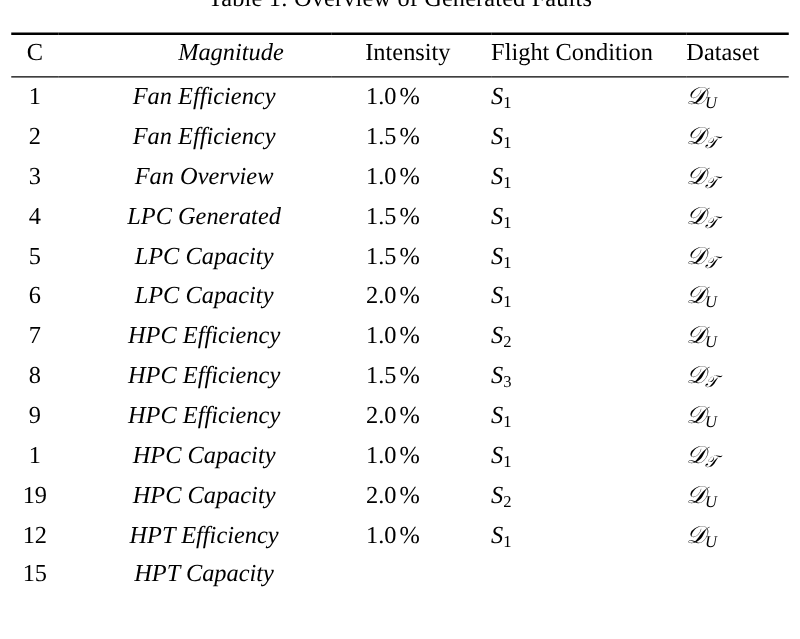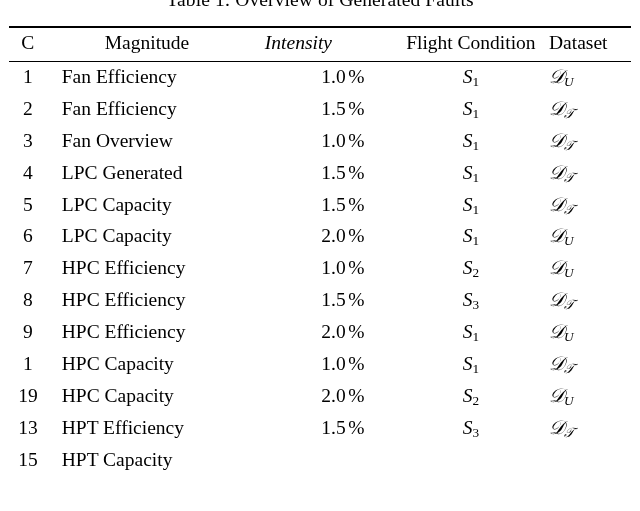--- a/index.html
+++ b/index.html
@@ -67,27 +67,27 @@
   }
   tbody tr:first-child td {
     padding-top: 2px;
   }
   tbody tr:last-child td {
     padding-bottom: 3px;
   }
 
   
   .col-c    { width: 44px;  text-align: center; }
-  .col-mag  { width: 186px; text-align: left; padding-left: 15px !important; }
-  .col-int  { width: 119px; text-align: center;  padding-left: 28px !important; }
-  .col-fc   { width: 183px; text-align: center; }
+  .col-mag  { width: 186px; text-align: center; padding-left: 15px !important; font-style: italic; }
+  .col-int  { width: 119px; text-align: left;  padding-left: 28px !important; }
+  .col-fc   { width: 183px; text-align: left; }
   .col-ds   { width: 90px;  text-align: left; }
 
   thead .col-mag { padding-left: 58px !important; }
-  thead .col-int { text-align: left; padding-right: 5px !important; padding-left: 0 !important; font-style: italic; }
+  thead .col-int { text-align: center; padding-right: 5px !important; padding-left: 0 !important; }
 
   
   .mathvar {
     font-style: italic;
     font-family: "Liberation Serif", "DejaVu Serif", serif;
   }
   .sub {
     font-size: 0.68em;
     vertical-align: -0.26em;
     font-style: italic;
@@ -190,25 +190,25 @@
           <td class="col-ds"><span class="calD">𝒟</span><span class="sub">𝒯</span></td>
         </tr>
         <tr>
           <td class="col-c">19</td>
           <td class="col-mag">HPC Capacity</td>
           <td class="col-int"><span>2.0</span><span class="thinsp">%</span></td>
           <td class="col-fc"><span class="mathvar">S</span><span class="sub sub-num">2</span></td>
           <td class="col-ds"><span class="calD">𝒟</span><span class="sub">U</span></td>
         </tr>
         <tr>
-          <td class="col-c">13</td>
+          <td class="col-c">12</td>
           <td class="col-mag">HPT Efficiency</td>
-          <td class="col-int"><span>1.5</span><span class="thinsp">%</span></td>
-          <td class="col-fc"><span class="mathvar">S</span><span class="sub sub-num">3</span></td>
-          <td class="col-ds"><span class="calD">𝒟</span><span class="sub">𝒯</span></td>
+          <td class="col-int"><span>1.0</span><span class="thinsp">%</span></td>
+          <td class="col-fc"><span class="mathvar">S</span><span class="sub sub-num">1</span></td>
+          <td class="col-ds"><span class="calD">𝒟</span><span class="sub">U</span></td>
         </tr>
         <tr>
           <td class="col-c">15</td>
           <td class="col-mag">HPT Capacity</td>
           <td class="col-int"></td>
           <td class="col-fc"></td>
           <td class="col-ds"></td>
         </tr>
       </tbody>
   </table>

